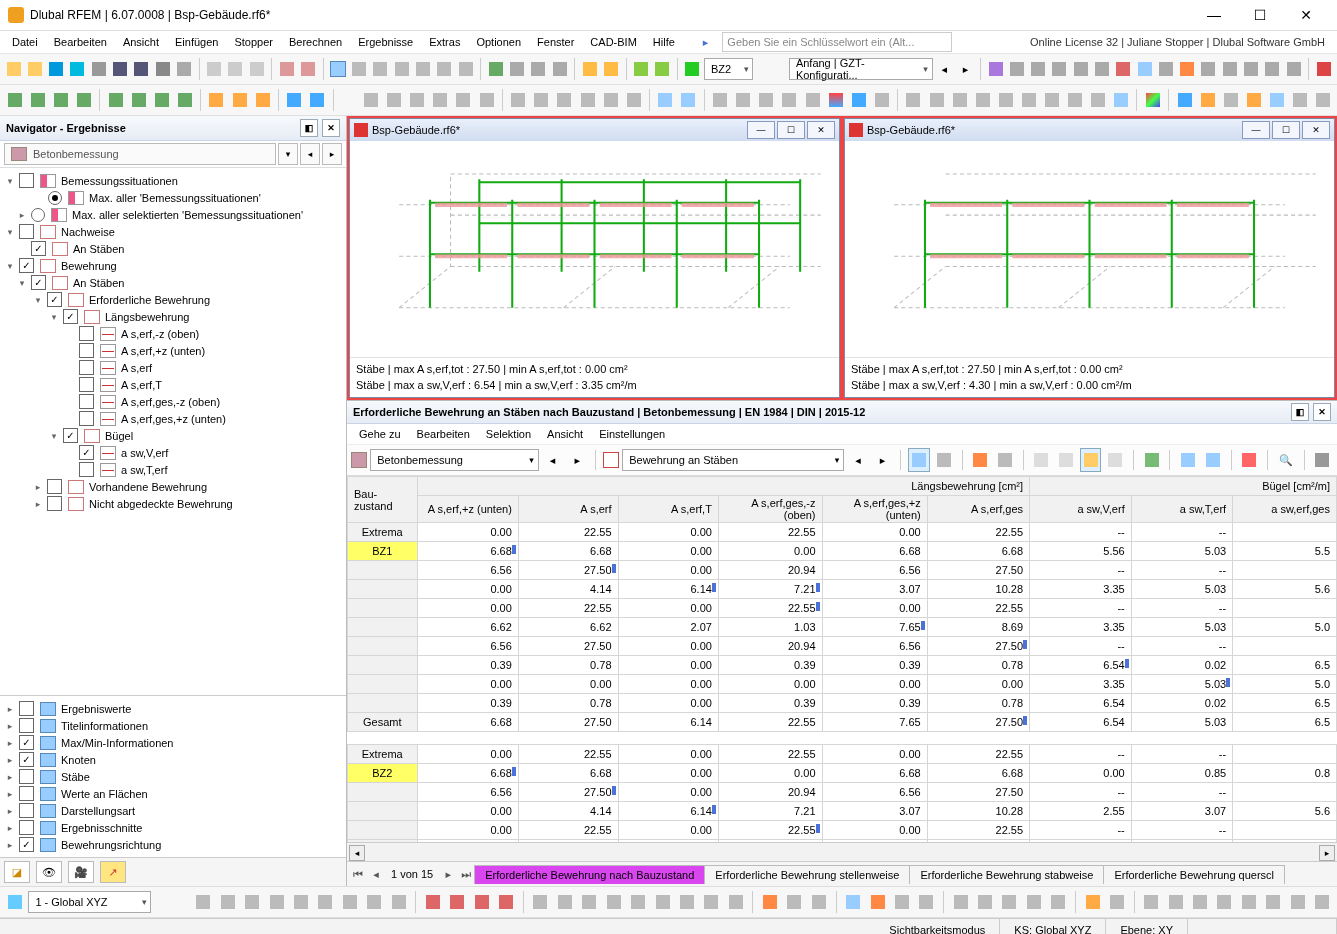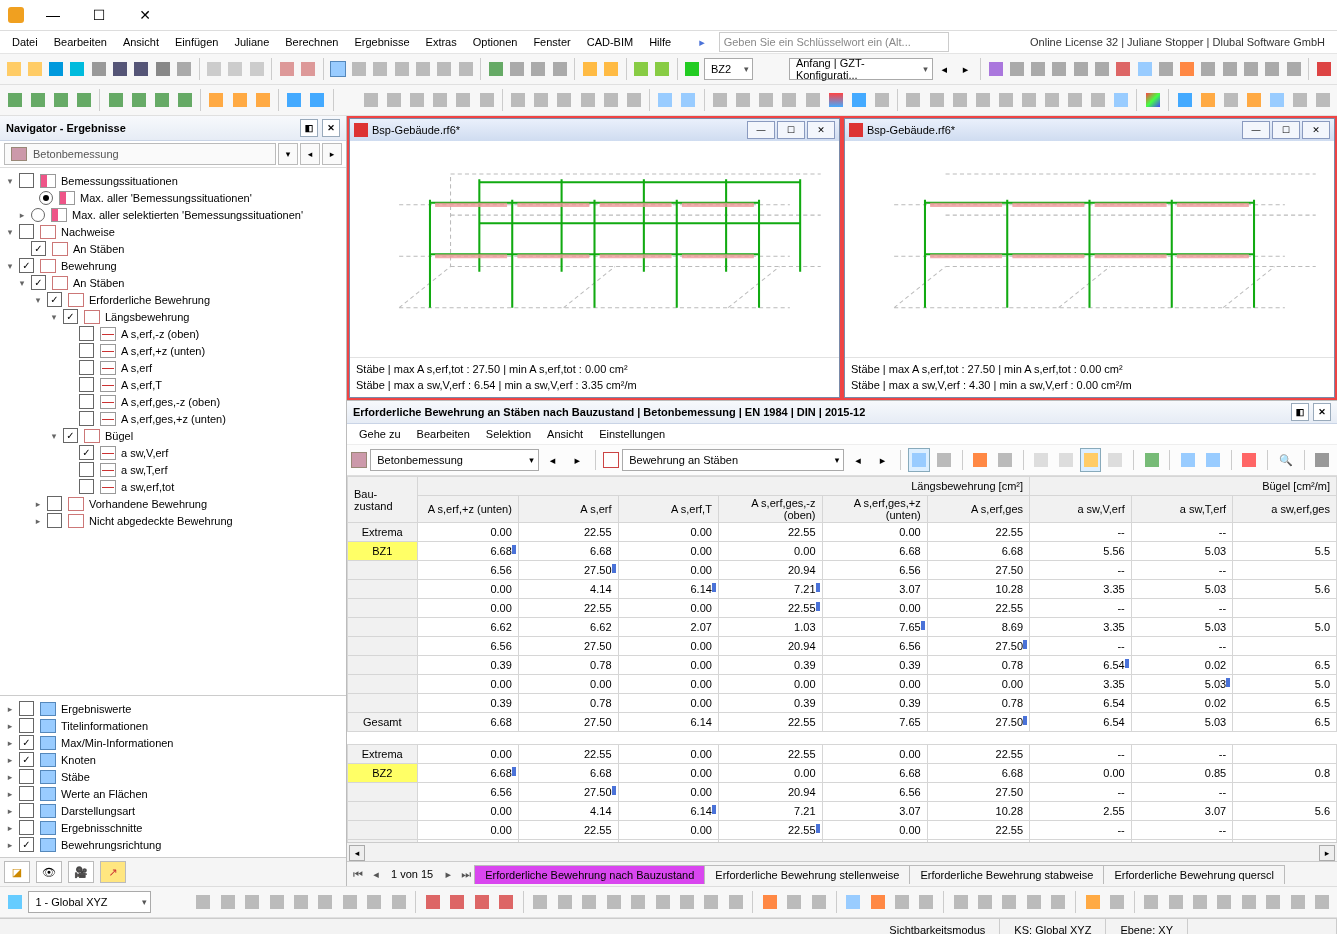--- a/index.html
+++ b/index.html
@@ -85,31 +85,32 @@
 .bottombar{height:30px;background:#f7f7f7;border-top:1px solid #ddd;display:flex;align-items:center;padding:0 4px;gap:3px;overflow:hidden}
 .statusbar{height:22px;background:#f3f3f3;border-top:1px solid #ccc;display:flex;align-items:center;font-size:11px}
 .statusbar .cell{padding:0 14px;border-right:1px solid #ccc;height:100%;display:flex;align-items:center}
 .statusbar .sp{flex:1}
 </style>
 </head>
 <body>
 
 <div class="titlebar">
   <div class="ico"></div>
+  <div class="t">Dlubal RFEM | 6.07.0008 | Bsp-Gebäude.rf6*</div>
   <div class="wbtn">—</div>
   <div class="wbtn">☐</div>
   <div class="wbtn">✕</div>
 </div>
 
 <div class="menubar">
   <span>Datei</span>
   <span>Bearbeiten</span>
   <span>Ansicht</span>
   <span>Einfügen</span>
-  <span>Juliane</span>
+  <span>Stopper</span>
   <span>Berechnen</span>
   <span>Ergebnisse</span>
   <span>Extras</span>
   <span>Optionen</span>
   <span>Fenster</span>
   <span>CAD-BIM</span>
   <span>Hilfe</span>
   <span style="color:#4a72d8;padding-left:20px">▸</span>
   <div class="search">Geben Sie ein Schlüsselwort ein (Alt...</div>
   <div class="lic">Online License 32 | Juliane Stopper | Dlubal Software GmbH</div>
@@ -460,21 +461,21 @@
       <div class="nbtn">◂</div>
       <div class="nbtn">▸</div>
     </div>
     <div class="tree">
       <div class="row">
           <span class="tw">▾</span>
           <span class="cb"></span>
           <span class="ic ic-pink"></span>
           <span class="lbl">Bemessungssituationen</span>
         </div>
-      <div class="row" style="padding-left:36px">
+      <div class="row" style="padding-left:45px">
           <span class="rad on"></span>
           <span class="ic ic-pink"></span>
           <span class="lbl">Max. aller 'Bemessungssituationen'</span>
         </div>
       <div class="row" style="padding-left:16px">
           <span class="tw">▸</span>
           <span class="rad"></span>
           <span class="ic ic-pink"></span>
           <span class="lbl">Max. aller selektierten 'Bemessungssituationen'</span>
         </div>
@@ -551,25 +552,20 @@
         </div>
       <div class="row" style="padding-left:76px">
           <span class="cb chk"></span>
           <span class="ic ic-line"></span>
           <span class="lbl">a sw,V,erf</span>
         </div>
       <div class="row" style="padding-left:76px">
           <span class="cb"></span>
           <span class="ic ic-line"></span>
           <span class="lbl">a sw,T,erf</span>
-        </div>
-      <div class="row" style="padding-left:76px">
-          <span class="cb"></span>
-          <span class="ic ic-line"></span>
-          <span class="lbl">a sw,erf,tot</span>
         </div>
       <div class="row" style="padding-left:32px">
           <span class="tw">▸</span>
           <span class="cb"></span>
           <span class="ic ic-bar"></span>
           <span class="lbl">Vorhandene Bewehrung</span>
         </div>
       <div class="row" style="padding-left:32px">
           <span class="tw">▸</span>
           <span class="cb"></span>

